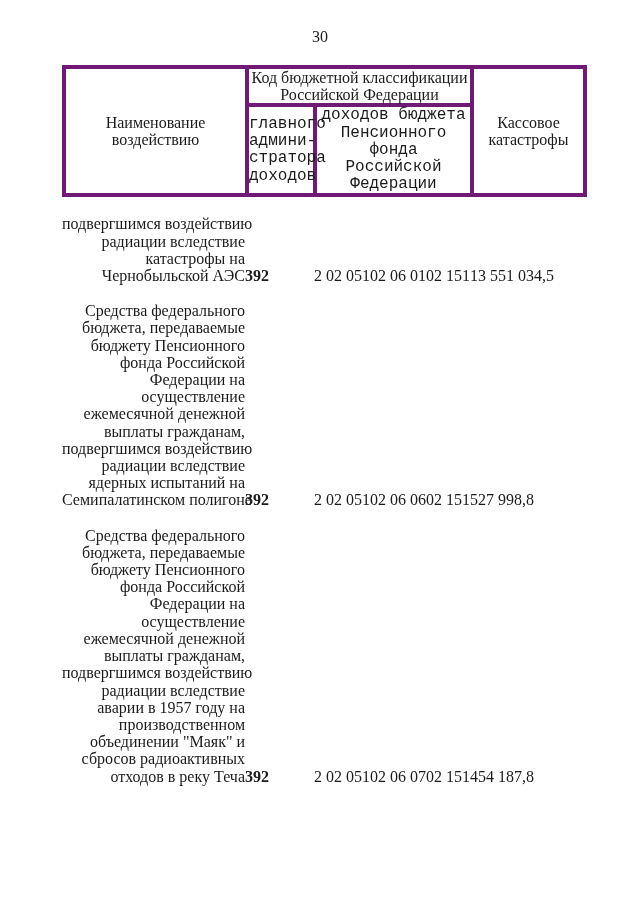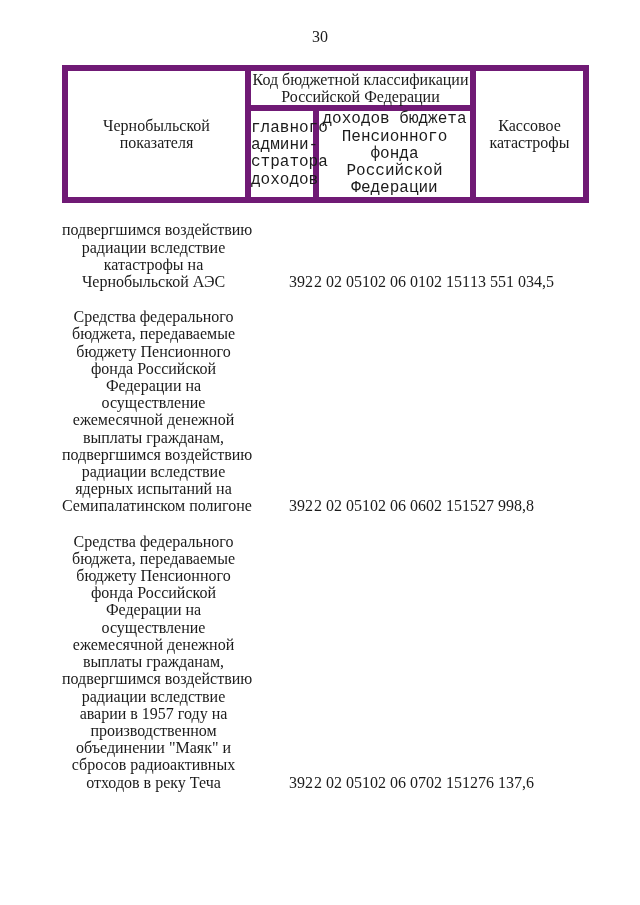--- a/index.html
+++ b/index.html
@@ -32,39 +32,39 @@
     border-collapse: collapse;
     table-layout: fixed;
     width: 521px;
   }
   col.c1 { width: 183px; }
   col.c2 { width: 68px;  }
   col.c3 { width: 157px; }
   col.c4 { width: 113px; }
 
   .hdr td {
-    border: 6px solid #701a75;
+    border: 4px solid #701a75;
     text-align: center;
     vertical-align: middle;
     font-size: 16px;
     line-height: 17.2px;
     padding: 0;
     white-space: pre-line;
   }
   .hdr .row-span td { height: 34px; }
   .hdr .row-sub  td { height: 72px; font-family: Liberation Mono, monospace; }
 
   .body td {
     vertical-align: bottom;
     font-size: 16px;
     line-height: 17.2px;
     padding: 18px 0 0 0;
   }
-  .b-ind  { white-space: pre; text-align: center; }
-  .b-admin{ text-align: right; }
+  .b-ind  { white-space: pre; text-align: right; }
+  .b-admin{ text-align: left; font-weight: bold; }
   .b-code { text-align: right; }
   .b-cash { text-align: left; padding-right: 6px !important; }
 </style>
 </head>
 <body>
 
 <div class="page">
 
   <div class="page-number">30</div>
 
@@ -72,21 +72,21 @@
 
     <table class="hdr">
       <colgroup>
           <col class="c1">
           <col class="c2">
           <col class="c3">
           <col class="c4">
         </colgroup>
       <tbody>
         <tr class="row-span">
-          <td rowspan="2">Чернобыльской показателя</td>
+          <td rowspan="2">Наименование воздействию</td>
           <td colspan="2">Код бюджетной классификации
 Российской Федерации</td>
           <td rowspan="2">Кассовое
 катастрофы</td>
         </tr>
         <tr class="row-sub">
           <td>главного
 админи-
 стратора
 доходов</td>
@@ -142,19 +142,19 @@
 выплаты гражданам,
 подвергшимся воздействию
 радиации вследствие
 аварии в 1957 году на
 производственном
 объединении "Маяк" и
 сбросов радиоактивных
 отходов в реку Теча</td>
           <td class="b-admin">392</td>
           <td class="b-code">2 02 05102 06 0702 151</td>
-          <td class="b-cash">276 137,6</td>
+          <td class="b-cash">454 187,8</td>
         </tr>
       </tbody>
     </table>
 
   </div>
 </div>
 
 </body></html>

